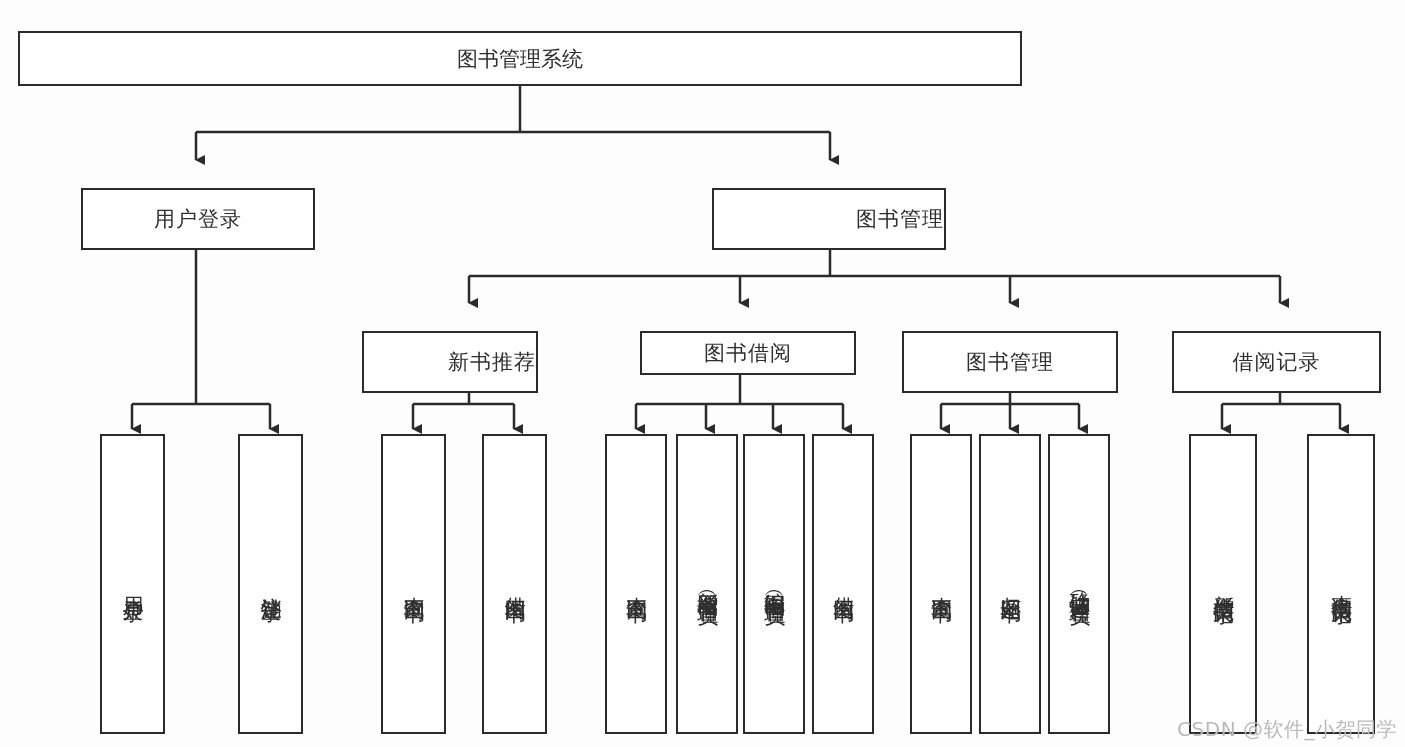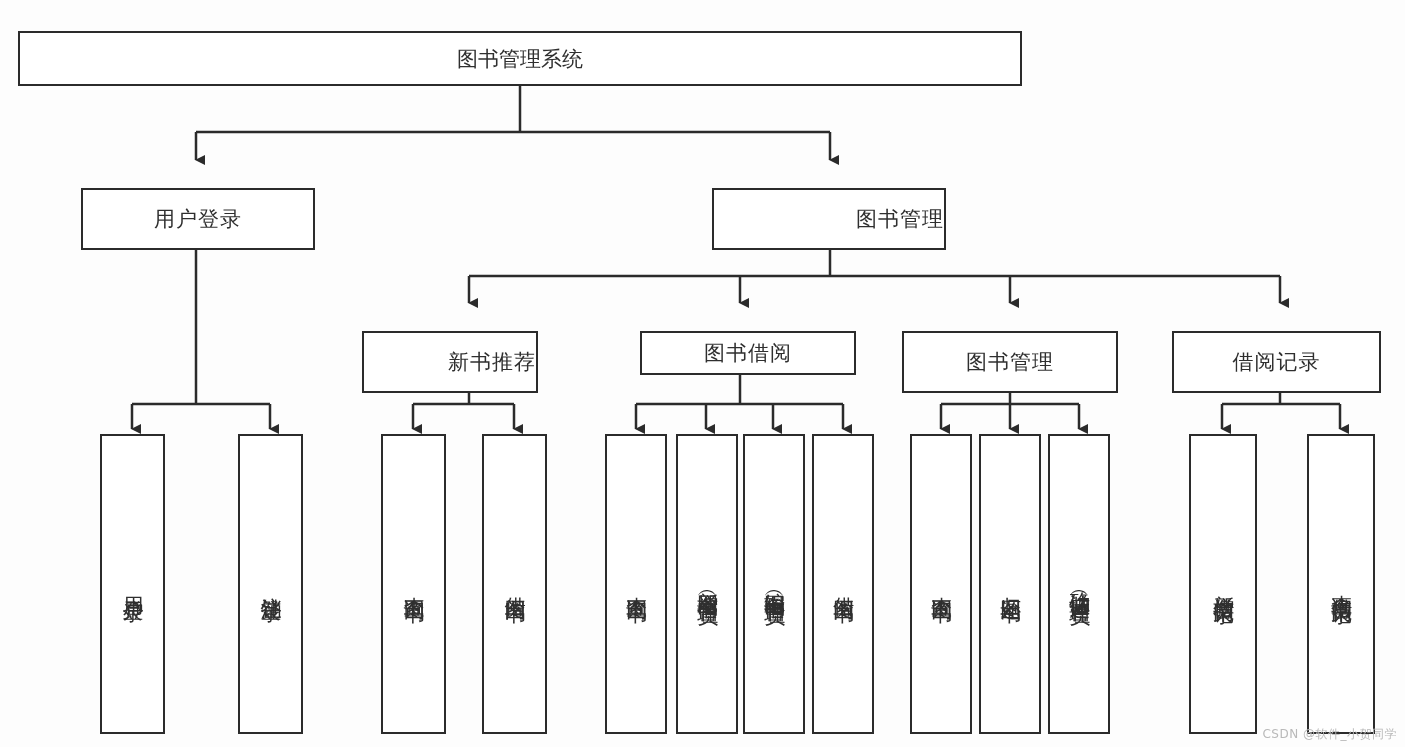--- a/index.html
+++ b/index.html
@@ -29,21 +29,21 @@
     writing-mode:vertical-rl;
     text-orientation:upright;
     font-size:21px;
     line-height:1.32;
     letter-spacing:2px;
     white-space:nowrap;
     color:#2f2f2f;
   }
   .wm{
     position:absolute;right:8px;bottom:4px;
-    font-size:12px;color:#b9b9b9;letter-spacing:.5px;
+    font-size:20px;color:#b9b9b9;letter-spacing:.5px;
     user-select:none;
   }
 </style>
 </head>
 <body>
 
 <div id="stage">
 
   <svg id="wires" viewBox="0 0 1405 747">
     <defs>

